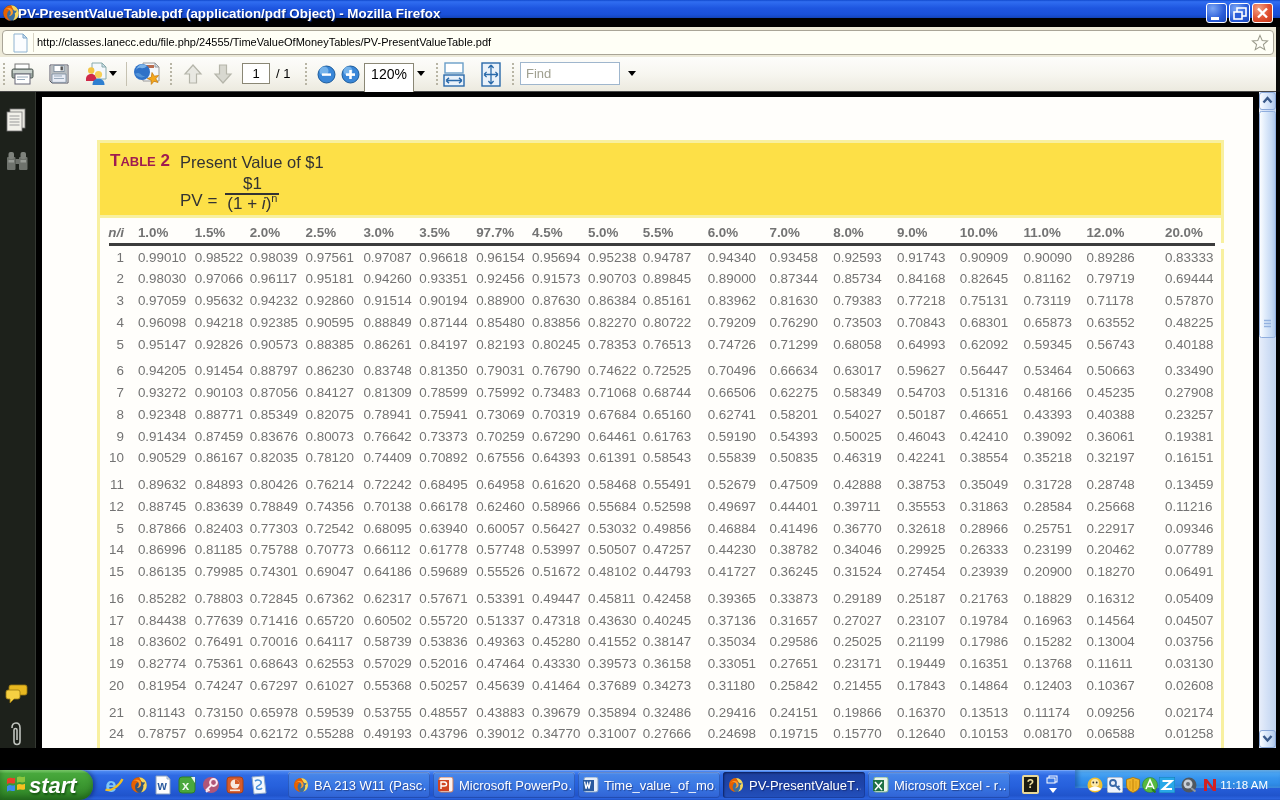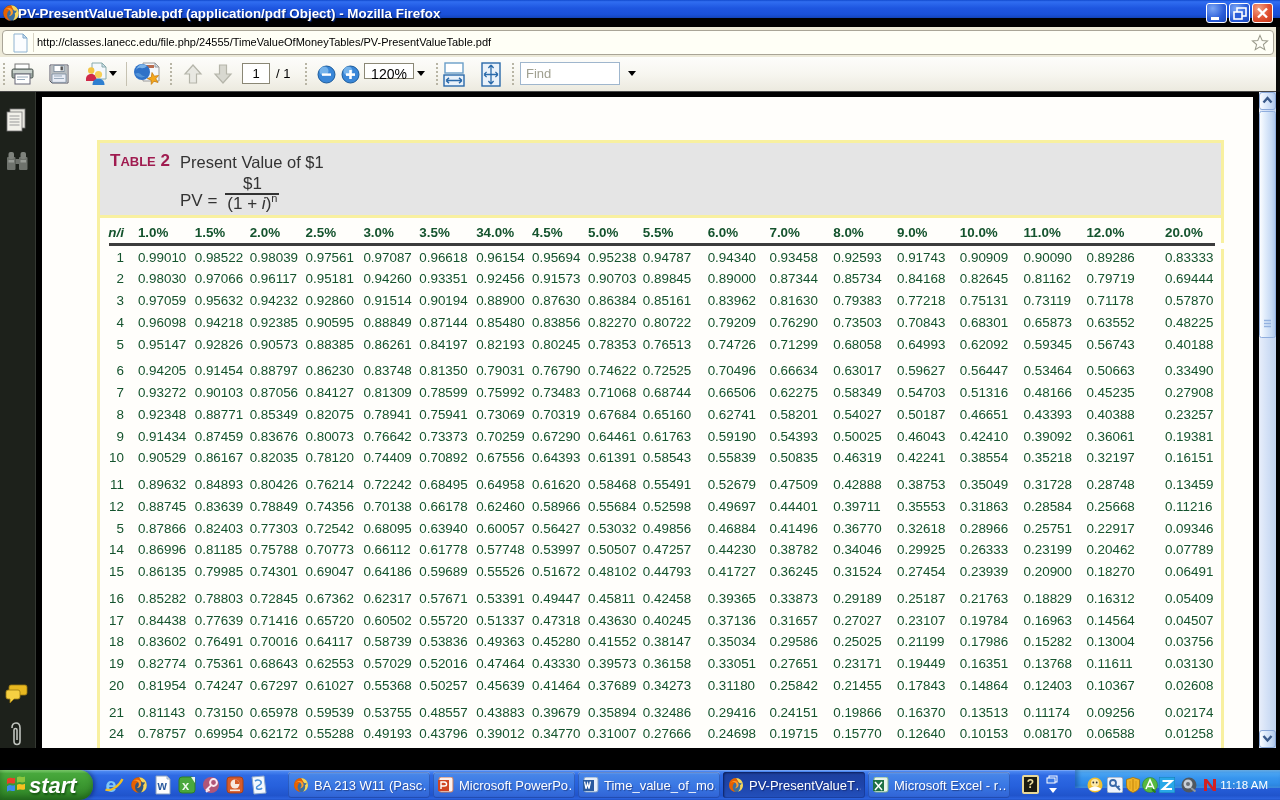--- a/index.html
+++ b/index.html
@@ -21,43 +21,43 @@
 #urlfield .u{position:absolute;left:34px;top:5px;font-size:11px;color:#000;letter-spacing:0px;}
 #star{position:absolute;left:1246px;top:1px;}
 #pdfbar{position:absolute;left:0;top:57px;width:1280px;height:35px;
 background:linear-gradient(#fdfdfb 0%,#f7f6f0 50%,#eceadf 100%);border-bottom:1px solid #494949;}
 .grip{position:absolute;top:6px;width:2px;height:22px;
 background:repeating-linear-gradient(#b8b5a5 0 2px,transparent 2px 4px);}
 .tsep{position:absolute;top:5px;width:1px;height:24px;background:#c6c2b2;}
 #pgbox{position:absolute;left:242px;top:6px;width:28px;height:21px;background:#fff;border:1px solid #8a8775;
 font-size:13px;text-align:center;padding-top:2px;}
 #pgof{position:absolute;left:276px;top:9px;font-size:13px;color:#000;}
-#zoombox{position:absolute;left:364px;top:6px;width:50px;height:16px;background:#fff;border:1px solid #8a8775;
+#zoombox{position:absolute;left:364px;top:6px;width:50px;height:33px;background:#fff;border:1px solid #8a8775;
 font-size:14px;text-align:center;padding-top:2px;}
 #findbox{position:absolute;left:520px;top:5px;width:100px;height:23px;background:#fff;border:1px solid #9fb6cd;
 font-size:13px;color:#a0a090;padding:3px 0 0 5px;}
 .darr{position:absolute;width:0;height:0;border-left:4px solid transparent;border-right:4px solid transparent;border-top:5px solid #000;}
 #docarea{position:absolute;left:0;top:92px;width:1280px;height:656px;background:#000;}
 #sidebar{position:absolute;left:0;top:0;width:36px;height:656px;background:#1d211b;border-right:1px solid #343832;}
 #page{position:absolute;left:42px;top:5px;width:1211px;height:651px;background:#fffefb;}
 #scroll{position:absolute;left:1259px;top:0px;width:17px;height:656px;}
 #frame{position:absolute;left:55px;top:43px;width:1127px;height:608px;
 border-left:3px solid #f8f0a0;border-right:3px solid #f8f0a0;}
-#tbox{position:absolute;left:0;top:0;width:1121px;height:78px;background:#e5e5e5;
+#tbox{position:absolute;left:0;top:0;width:1121px;height:78px;background:#fde047;
 border-top:3px solid #f8f0a0;border-bottom:3px solid #f8f0a0;}
 #tbox .lbl{position:absolute;left:10px;top:8px;color:#a01c50;font-weight:bold;font-size:17px;}
 #tbox .lbl .sc{font-size:13px;}
 #tbox .cap{position:absolute;left:80px;top:10px;color:#333;font-size:16.5px;}
 #formula{position:absolute;left:80px;top:32px;color:#333;font-size:17px;display:flex;align-items:flex-end;}
 #formula .frac{display:inline-block;text-align:center;margin-left:8px;}
 #formula .num{display:block;padding:0 10px 0;line-height:18px;}
 #formula .den{display:block;border-top:2px solid #333;padding:1px 2px 0;line-height:15px;}
 sup.n{font-size:11px;line-height:0;}
 #pvt{position:absolute;left:0;top:81px;border-collapse:collapse;table-layout:fixed;
-font-size:13.4px;color:#14532d;}
+font-size:13.4px;color:#737373;}
 #pvt td,#pvt th{padding:0;height:21.75px;line-height:21.75px;text-align:left;font-weight:normal;white-space:nowrap;vertical-align:middle;}
 #pvt th{font-weight:bold;font-size:13.4px;}
 #pvt td.n,#pvt th.n{text-align:right;padding-right:14px;}
 #pvt tr.sp td{height:5px;line-height:5px;font-size:1px;}
 #pvt tr.sp2 td{height:2px;line-height:2px;font-size:1px;}
 #hrow th{border-bottom:3px solid #3c3c3c;height:23.5px;line-height:21px;}
 #status{position:absolute;left:0;top:748px;width:1280px;height:22px;background:#f1eedd;
 border-top:1px solid #fff;}
 #status .t{position:absolute;left:4px;top:3px;font-size:13px;color:#000;}
 #taskbar{position:absolute;left:0;top:770px;width:1280px;height:30px;
@@ -255,21 +255,21 @@
             </colgroup>
 <tbody>
               <tr id="hrow">
                 <th class="n"><i>n/i</i></th>
                 <th>1.0%</th>
                 <th>1.5%</th>
                 <th>2.0%</th>
                 <th>2.5%</th>
                 <th>3.0%</th>
                 <th>3.5%</th>
-                <th>34.0%</th>
+                <th>97.7%</th>
                 <th>4.5%</th>
                 <th>5.0%</th>
                 <th>5.5%</th>
                 <th>6.0%</th>
                 <th>7.0%</th>
                 <th>8.0%</th>
                 <th>9.0%</th>
                 <th>10.0%</th>
                 <th>11.0%</th>
                 <th>12.0%</th>

